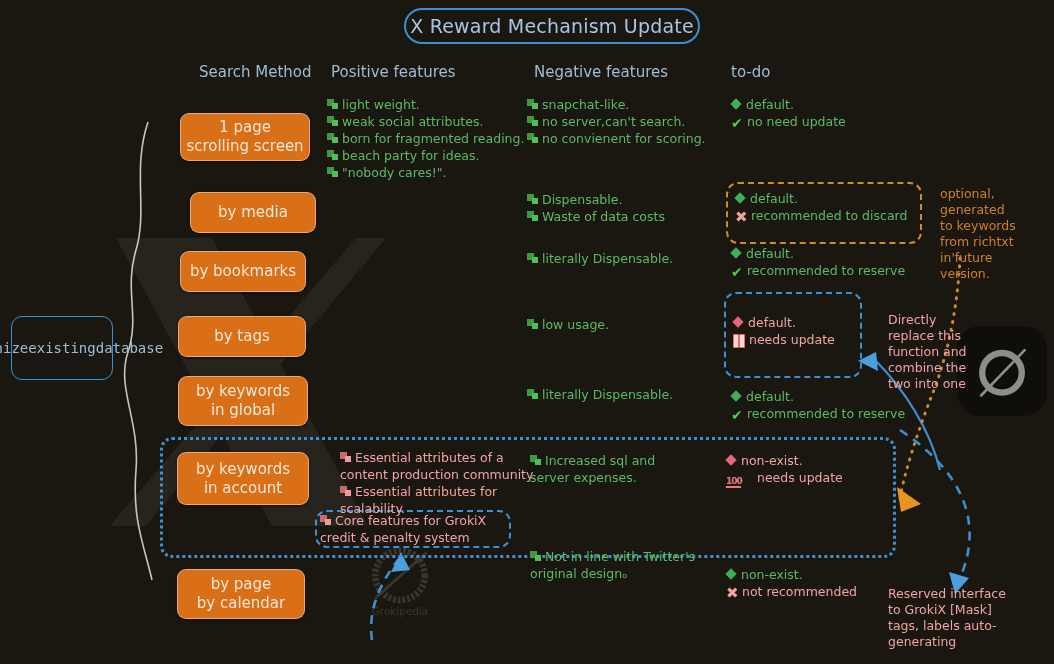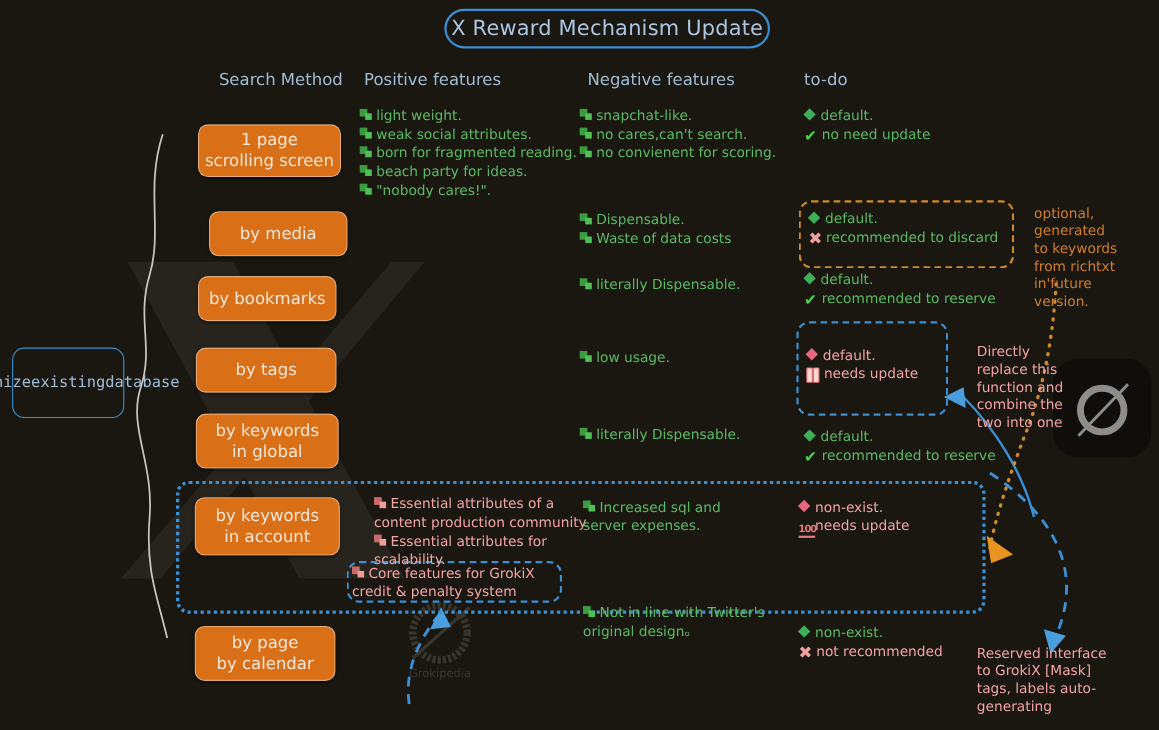--- a/index.html
+++ b/index.html
@@ -111,21 +111,21 @@
          margin-right:3px; position:relative; top:2px; color:#f0a0a0;
          font-size:15px; line-height:12px; font-weight:bold; }
   
   .pse { display:inline-block; width:12px; height:12px; margin-right:4px;
          position:relative; top:2px; }
   .pse:before,.pse:after{ content:""; position:absolute; top:0;
          width:4px; height:12px; background:#f6d6d6; border-radius:1px;
          border:1px solid #e07070; }
   .pse:before{ left:0; } .pse:after{ left:6px; }
   
-  .hun { display:inline-block; width:15px; height:12px; margin-right:0;
+  .hun { display:inline-block; width:15px; height:12px; margin-right:16px;
          position:relative; top:2px; color:#e87b7b; font-size:9px;
          font-weight:bold; line-height:11px; letter-spacing:-1px;
          border-bottom:2px solid #e87b7b; }
 
   
   .dbox { position:absolute; border-radius:12px; }
   .dbox.orange { border:2.5px dashed #cf8a2a; }
   .dbox.blue   { border:2.5px dashed #3b8fd4; }
   .dbox.bluedot{ border:3px dotted #3b8fd4; }
 
@@ -226,21 +226,21 @@
   <div class="blk" style="left:320px; top:449px; width:206px;margin-left:20px;">
     <div class="wrap pk"><span class="sq p"></span><span>Essential attributes of a content production community.</span></div>
     <div class="wrap pk"><span class="sq p"></span><span>Essential attributes for scalability.</span></div>
   </div>
   <div class="blk" style="left:320px; top:512px; width:196px;">
     <div class="wrap pk"><span class="sq p"></span><span>Core features for GrokiX credit &amp; penalty system</span></div>
   </div>
 
   <div class="blk" style="left:527px; top:96px; width:200px;">
     <div class="ln g"><span class="sq"></span><span>snapchat-like.</span></div>
-    <div class="ln g"><span class="sq"></span><span>no cares,can't search.</span></div>
+    <div class="ln g"><span class="sq"></span><span>no server,can't search.</span></div>
     <div class="ln g"><span class="sq"></span><span>no convienent for scoring.</span></div>
   </div>
   <div class="blk" style="left:527px; top:191px; width:200px;">
     <div class="ln g"><span class="sq"></span><span>Dispensable.</span></div>
     <div class="ln g"><span class="sq"></span><span>Waste of data costs</span></div>
   </div>
   <div class="blk" style="left:527px; top:250px; width:200px;">
     <div class="ln g"><span class="sq"></span><span>literally Dispensable.</span></div>
   </div>
   <div class="blk" style="left:527px; top:316px; width:200px;">

